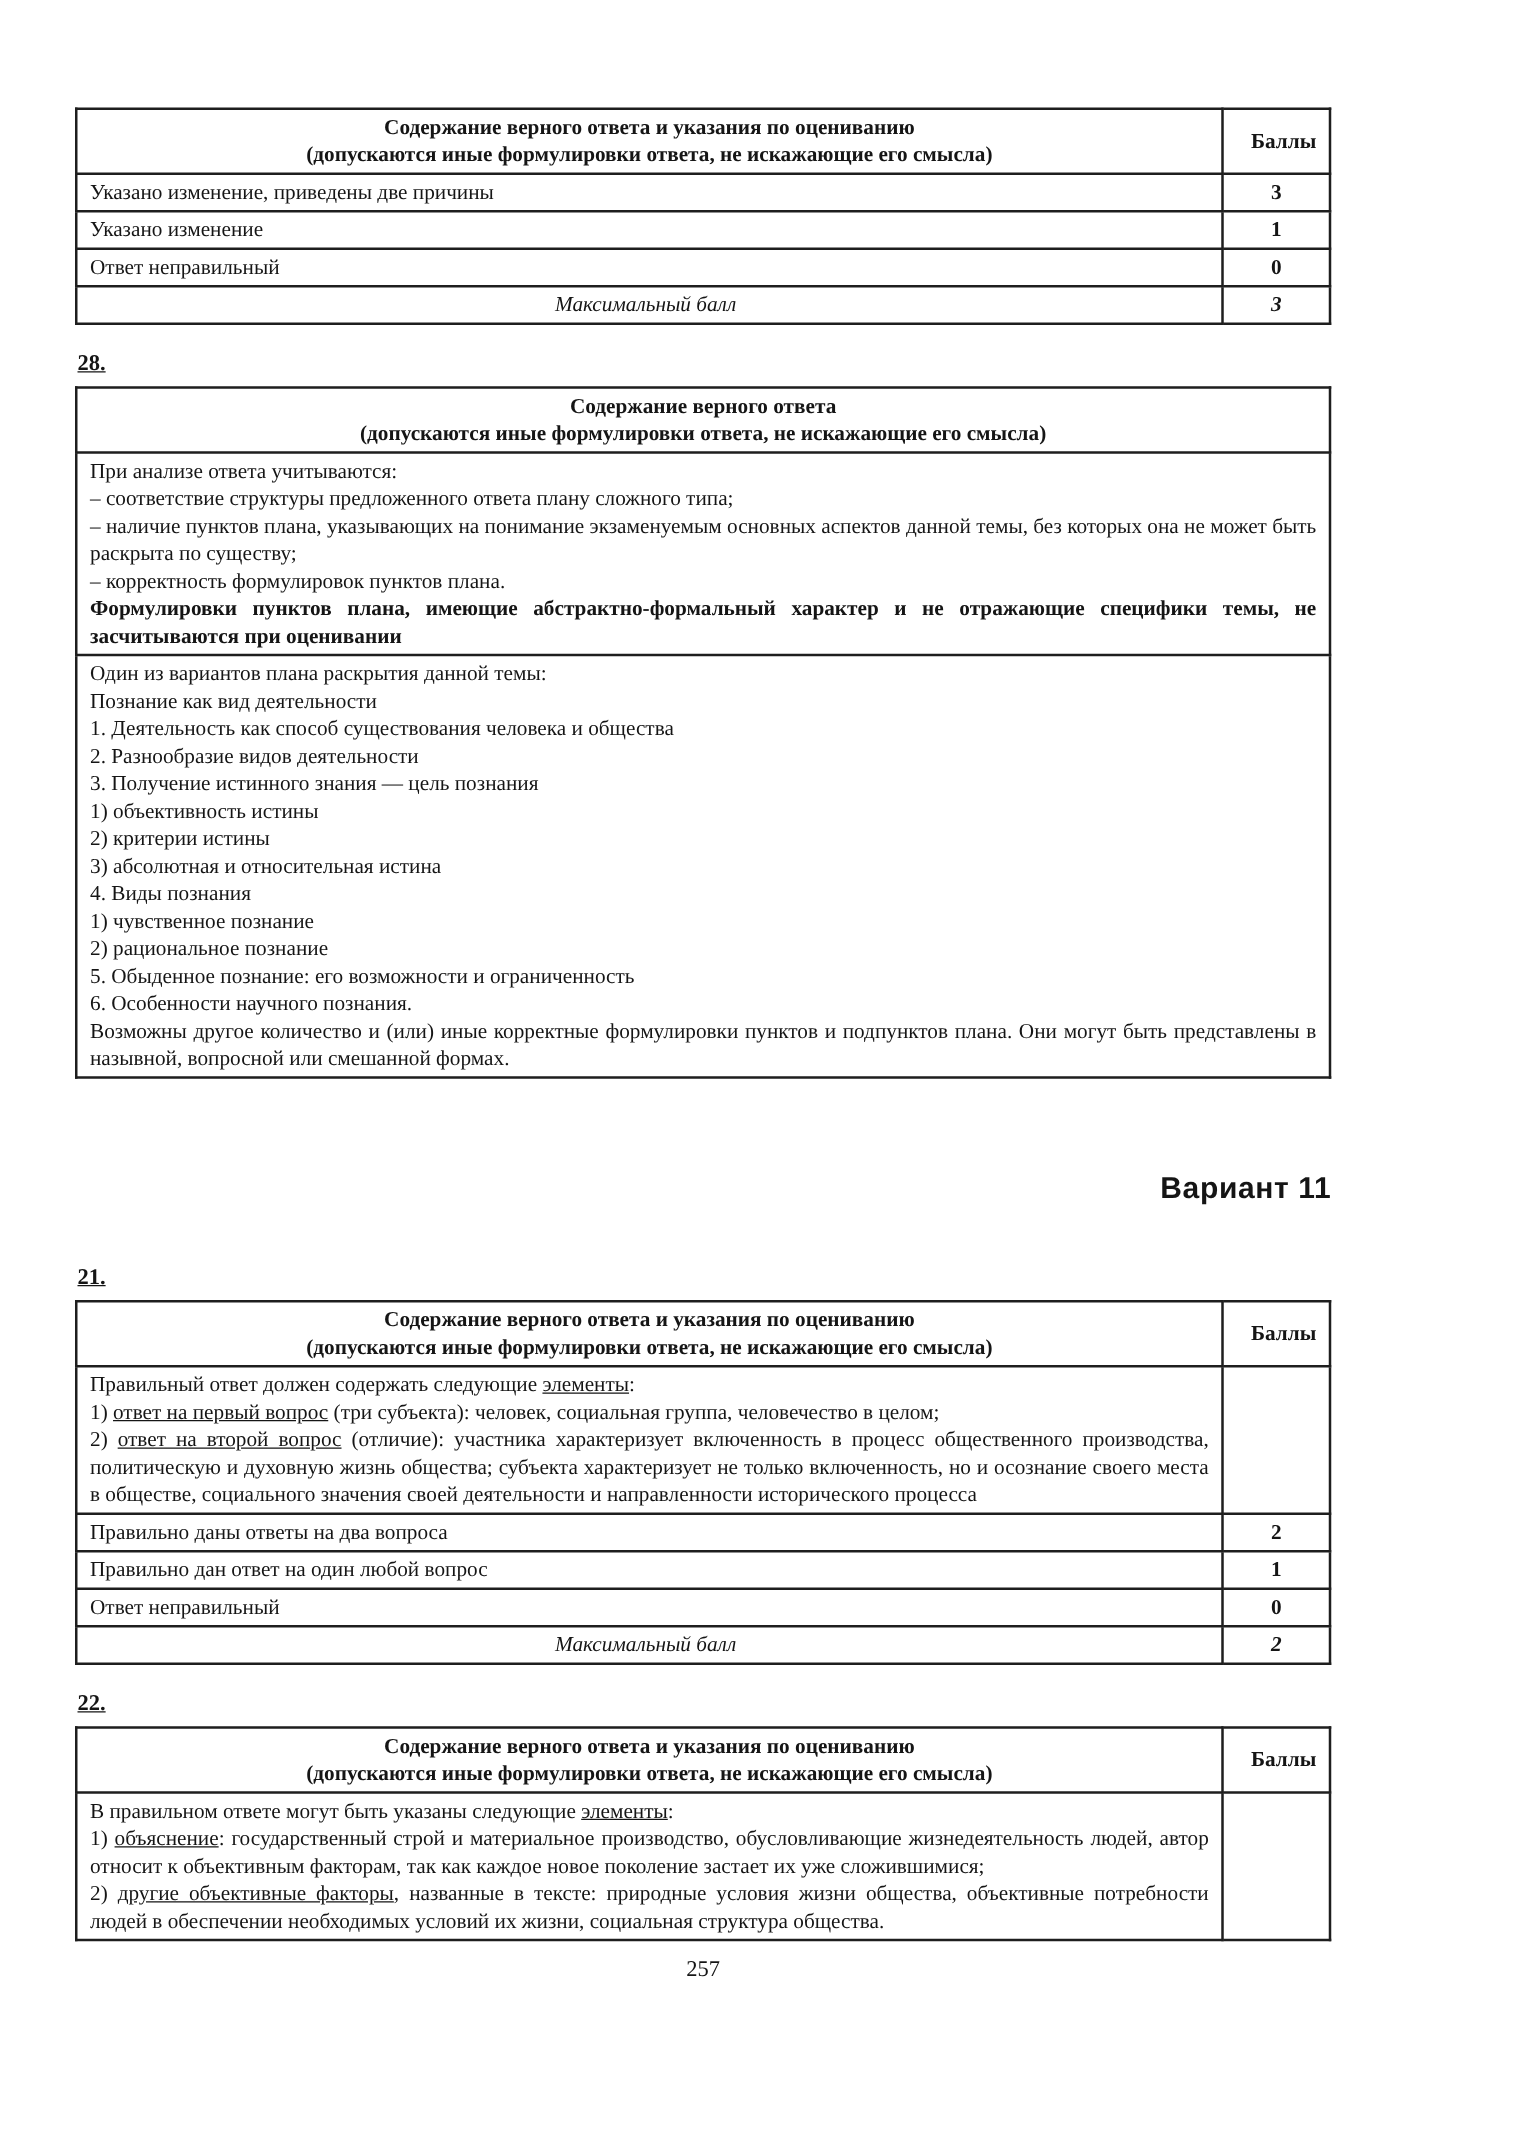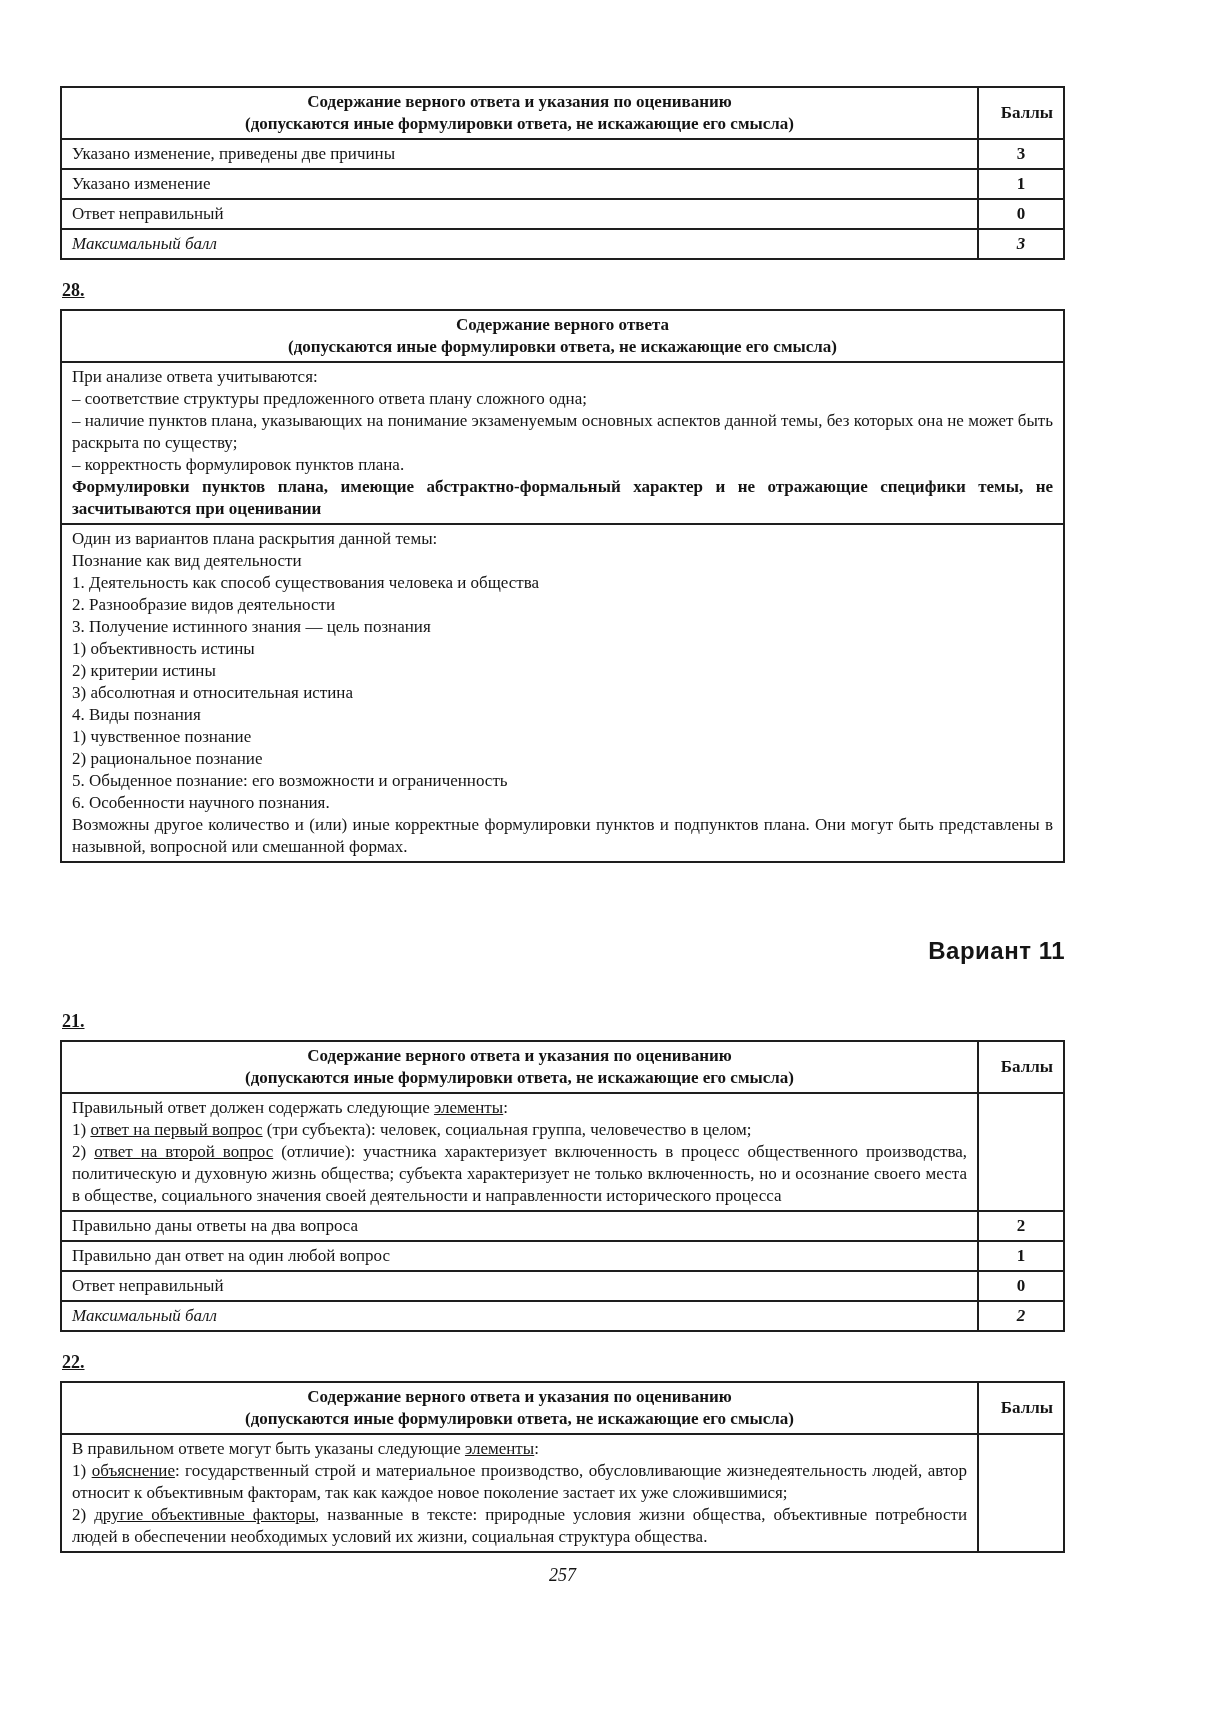--- a/index.html
+++ b/index.html
@@ -28,21 +28,21 @@
     padding: 3px 10px;
     font-size: 17px;
     line-height: 22px;
     vertical-align: top;
     font-weight: normal;
   }
   col.c-score { width: 86px; }
   th.hdr { text-align: center; font-weight: bold; }
   th.score-h { text-align: right; font-weight: bold; vertical-align: middle; }
   td.score { text-align: center; font-weight: bold; }
-  td.max-label { text-align: left; font-style: italic; padding-right: 16px; }
+  td.max-label { text-align: center; font-style: italic; padding-right: 16px; }
   td.score.ital { font-style: italic; }
   .para { text-align: justify; }
   .f-b { font-weight: bold; }
   .f-i { font-style: italic; }
   .f-u { text-decoration: underline; }
   .qnum {
     font-size: 18px;
     font-weight: bold;
     margin: 20px 0 8px 2px;
     text-decoration: underline;
@@ -52,21 +52,20 @@
     font-family: "Liberation Sans", sans-serif;
     font-weight: bold;
     font-size: 24px;
     letter-spacing: .5px;
     margin: 74px 0 46px 0;
   }
   .page-num {
     text-align: center;
     font-size: 18px;
     margin-top: 12px;
-    font-style: italic;
   }
 </style>
 </head>
 <body>
 
 <div class="page">
 
   <table class="tbl">
     <colgroup>
         <col>
@@ -109,21 +108,21 @@
         <th class="hdr">
           <div>Содержание верного ответа</div>
           <div>(допускаются иные формулировки ответа, не искажающие его смысла)</div>
         </th>
       </tr>
     </thead>
     <tbody>
       <tr>
         <td>
             <div class="para"><span>При анализе ответа учитываются:</span></div>
-            <div class="para"><span>– соответствие структуры предложенного ответа плану сложного одна;</span></div>
+            <div class="para"><span>– соответствие структуры предложенного ответа плану сложного типа;</span></div>
             <div class="para"><span>– наличие пунктов плана, указывающих на понимание экзаменуемым основных аспектов данной темы, без которых она не может быть раскрыта по существу;</span></div>
             <div class="para"><span>– корректность формулировок пунктов плана.</span></div>
             <div class="para"><span class="f-b">Формулировки пунктов плана, имеющие абстрактно-формальный характер и не отражающие специфики темы, не засчитываются при оценивании</span></div>
           </td>
       </tr>
       <tr>
         <td>
             <div class="para"><span>Один из вариантов плана раскрытия данной темы:</span></div>
             <div class="para"><span>Познание как вид деятельности</span></div>
             <div class="para"><span>1. Деятельность как способ существования человека и общества</span></div>

